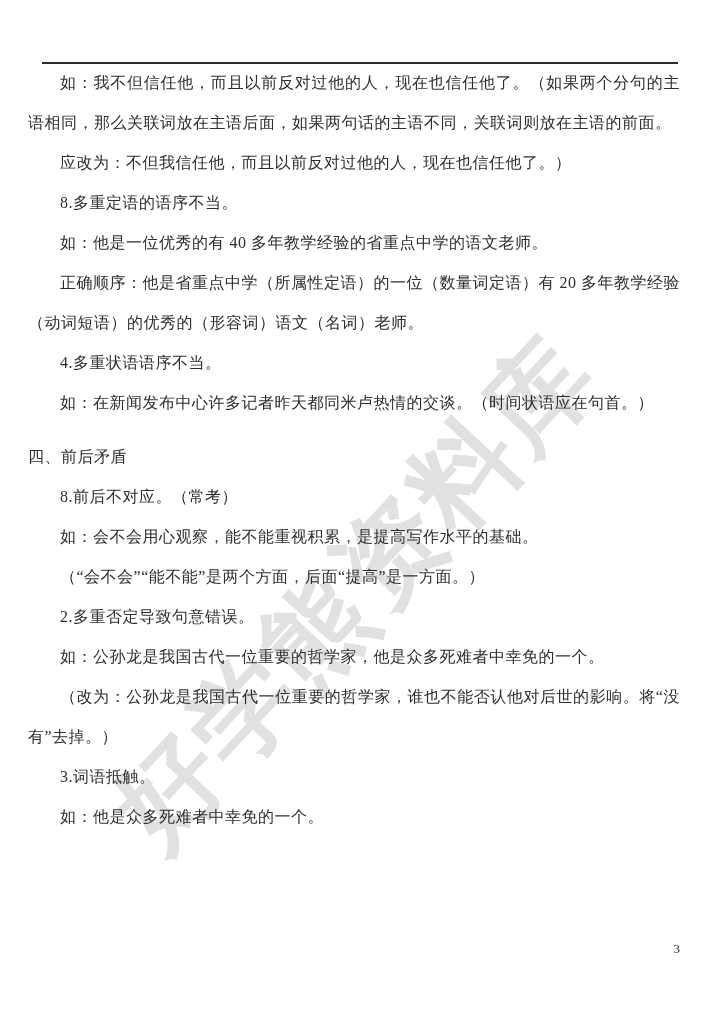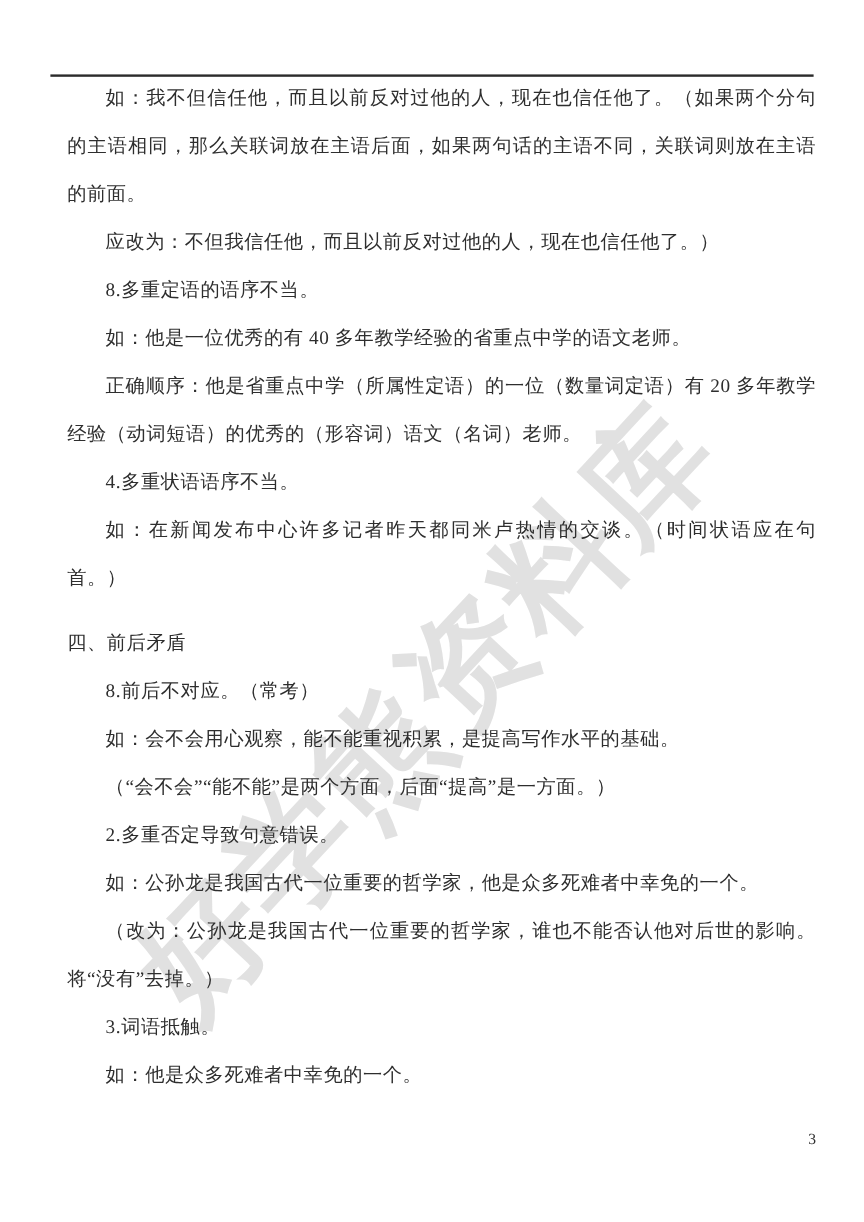--- a/index.html
+++ b/index.html
@@ -39,21 +39,21 @@
   .header-rule {
     position: absolute;
     left: 42px;
     right: 42px;
     top: 62px;
     border-bottom: 2px solid #2b2b2b;
     z-index: 2;
   }
   .content {
     position: absolute;
-    left: 56px;
+    left: 28px;
     right: 40px;
     top: 63px;
     z-index: 1;
   }
   .content p.para {
     margin: 0;
     font-size: 16px;
     line-height: 40px;
     letter-spacing: 0.5px;
     text-align: justify;

